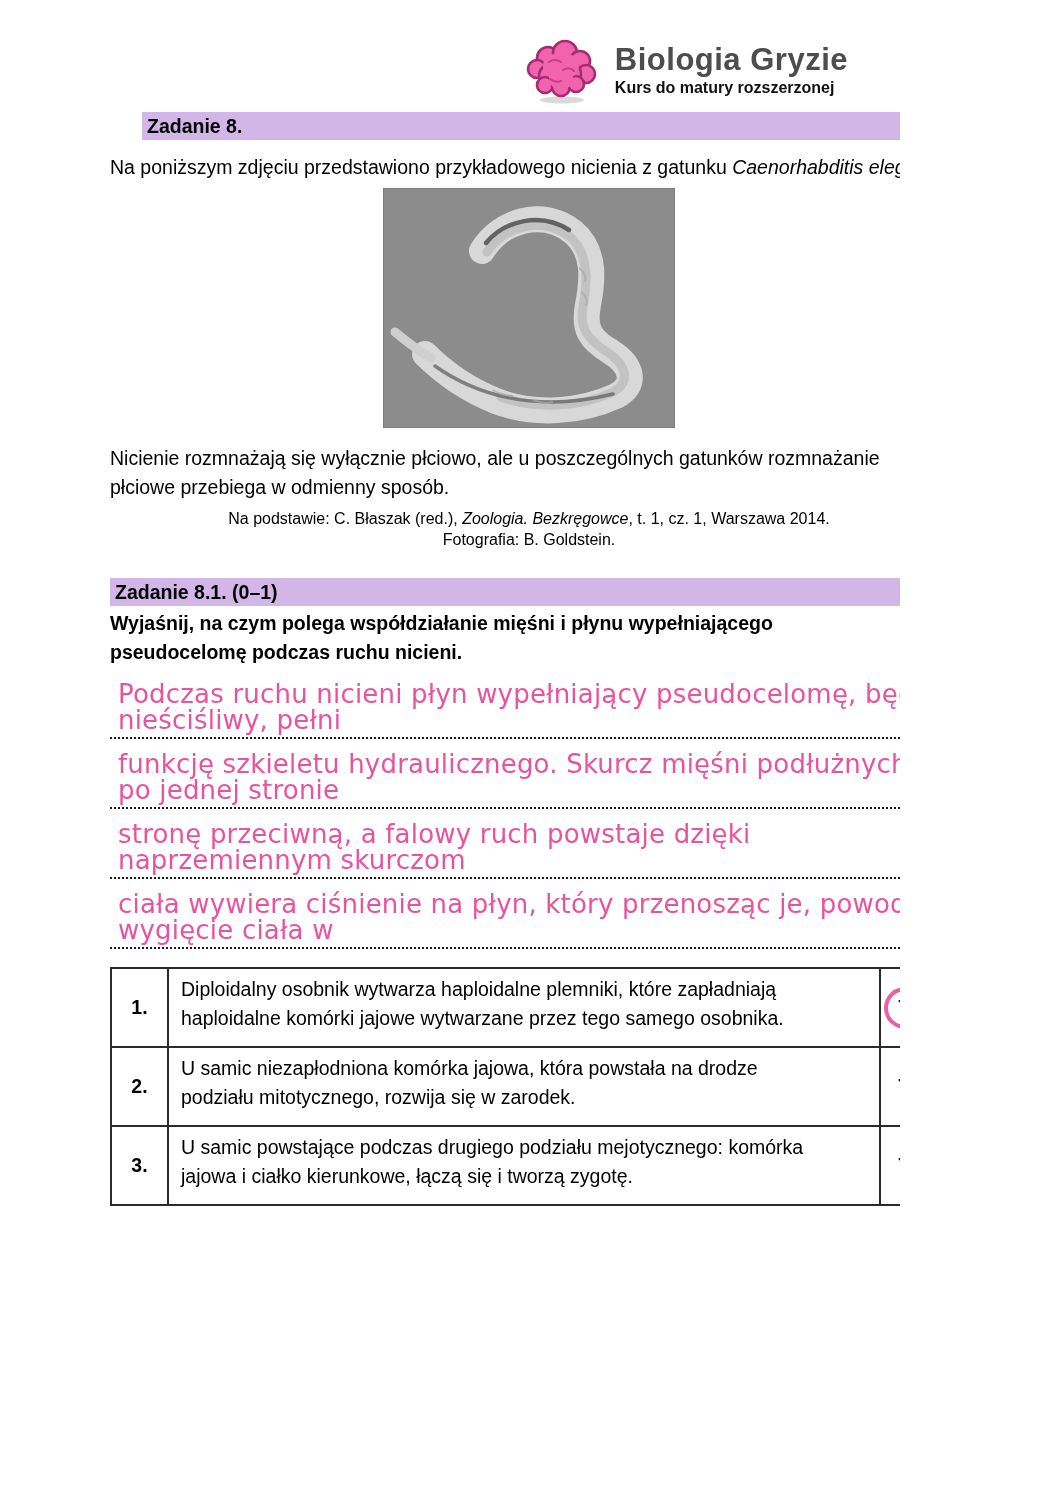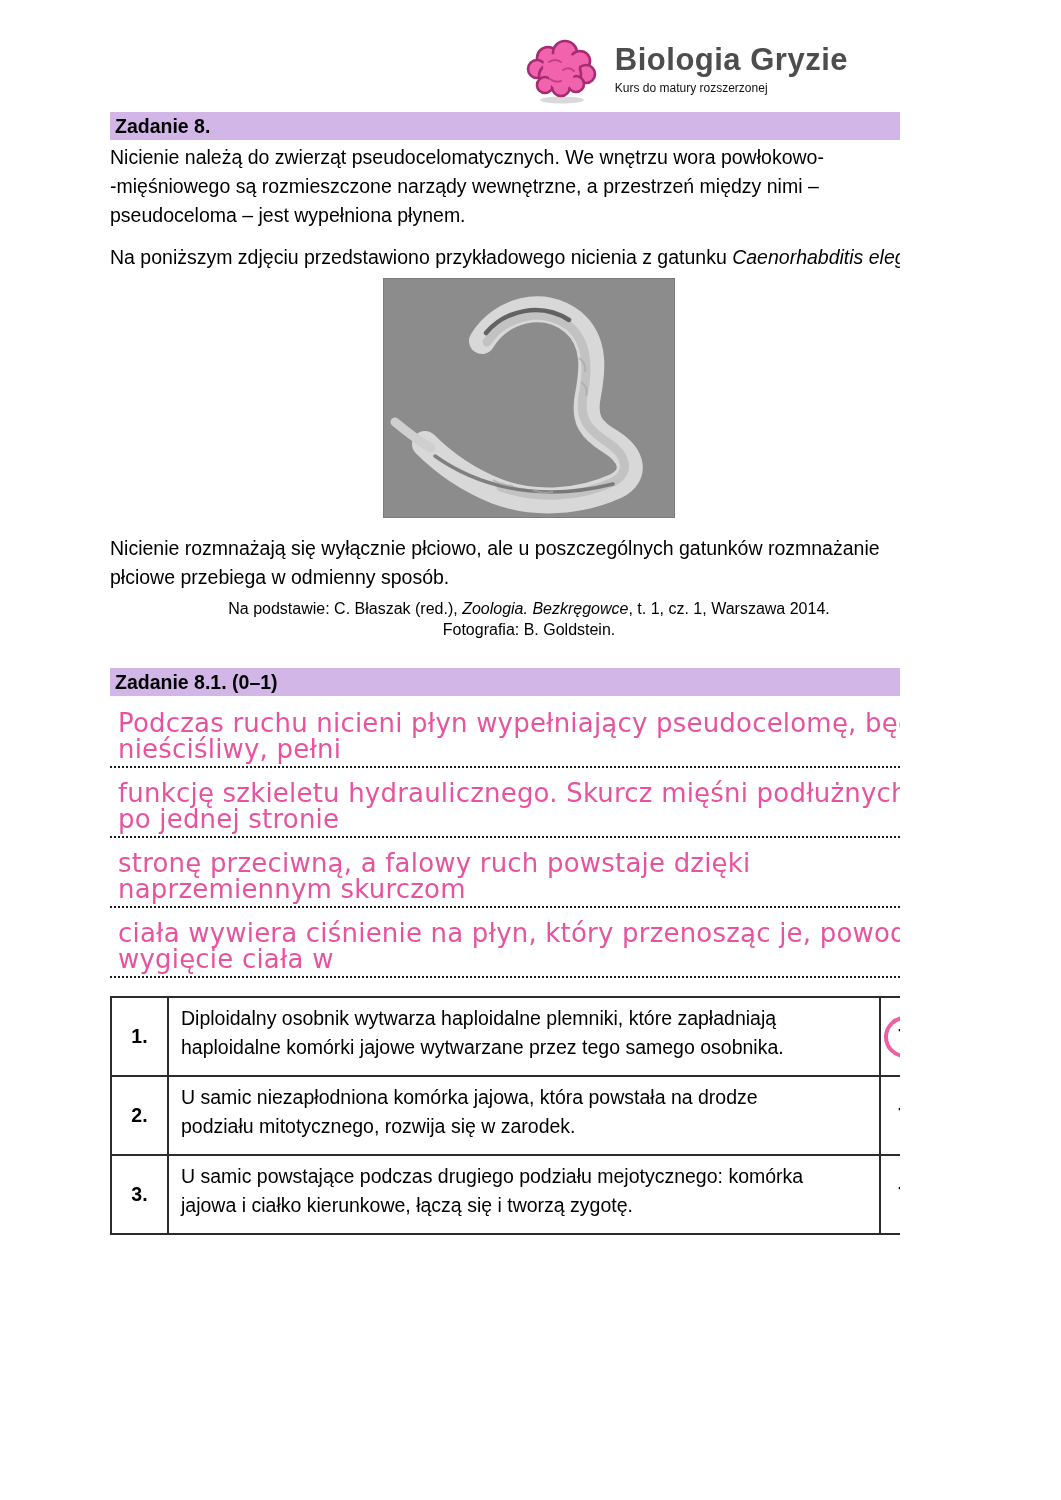--- a/index.html
+++ b/index.html
@@ -16,21 +16,21 @@
     position:absolute;top:36px;right:52px;
     display:flex;align-items:center;gap:14px;
   }
   .brand-logo{width:78px;height:70px;flex:0 0 auto;}
   .brand-text{display:flex;flex-direction:column;align-items:flex-start;}
   .brand-name{
     font-size:31px;font-weight:bold;color:#4d4d4d;
     letter-spacing:0.5px;line-height:34px;
   }
   .brand-tagline{
-    font-size:12px;font-weight:normal;color:#111;line-height:22px;
+    font-size:16px;font-weight:bold;color:#111;line-height:22px;
   }
   
   .content{position:absolute;left:110px;width:838px;top:0;}
   .section-bar{
     background:#d1b6e7;
     height:28px;line-height:28px;
     font-size:19.5px;font-weight:bold;
     padding-left:5px;
   }
   .body-text{
@@ -126,25 +126,22 @@
       </g>
     </svg>
     <div class="brand-text">
       <div class="brand-name">Biologia Gryzie</div>
       <div class="brand-tagline">Kurs do matury rozszerzonej</div>
     </div>
   </div>
 
   <div class="content">
 
-    <div class="section-bar" style="margin-top:112px;">Zadanie 8.</div>
-
-    <div class="body-text mt-sm">Nicienie należą do zwierząt pseudocelomatycznych. We wnętrzu wora powłokowo-
--mięśniowego są rozmieszczone narządy wewnętrzne, a przestrzeń między nimi –
-pseudoceloma – jest wypełniona płynem.</div>
+    <div class="section-bar" style="margin-top:112px;margin-left:32px;">Zadanie 8.</div>
+
 
     <div class="body-text caption mt-md"><span>Na poniższym zdjęciu przedstawiono przykładowego nicienia z gatunku </span><span class="sp-italic">Caenorhabditis elegans</span><span>.</span></div>
 
     <div class="figure-wrap">
       <svg class="worm-figure" viewBox="0 0 292 240" aria-hidden="true">
         <rect x="0" y="0" width="292" height="240" fill="#8c8c8c"></rect>
         <rect x="0" y="0" width="292" height="240" fill="none" stroke="#7c7c7c" stroke-width="2"></rect>
 
         <path d="M 99 63 C 118 32 160 20 190 44 C 214 64 209 96 205 117 C 200 142 208 152 228 164 C 250 178 254 197 233 208 C 198 224 152 228 113 213 C 88 203 62 186 42 166" fill="none" stroke="#d8d8d8" stroke-width="26" stroke-linecap="round"></path>
 
@@ -167,20 +164,22 @@
 
     <div class="body-text mt-p3">Nicienie rozmnażają się wyłącznie płciowo, ale u poszczególnych gatunków rozmnażanie
 płciowe przebiega w odmienny sposób.</div>
 
     <div class="source">
       <div><span>Na podstawie: C. Błaszak (red.), </span><span class="sp-italic">Zoologia. Bezkręgowce</span><span>, t. 1, cz. 1, Warszawa 2014.</span></div>
       <div>Fotografia: B. Goldstein.</div>
     </div>
 
     <div class="section-bar mt-bar81">Zadanie 8.1. (0–1)</div>
+    <div class="body-text bold-text mt-sm">Wyjaśnij, na czym polega współdziałanie mięśni i płynu wypełniającego
+pseudocelomę podczas ruchu nicieni.</div>
 
     <div class="answer-block">
       <div class="ans-row">
           <div class="ans-text">Podczas ruchu nicieni płyn wypełniający pseudocelomę, będąc nieściśliwy, pełni</div>
         </div>
       <div class="ans-row">
           <div class="ans-text">funkcję szkieletu hydraulicznego. Skurcz mięśni podłużnych po jednej stronie</div>
         </div>
       <div class="ans-row">
           <div class="ans-text">stronę przeciwną, a falowy ruch powstaje dzięki naprzemiennym skurczom</div>

